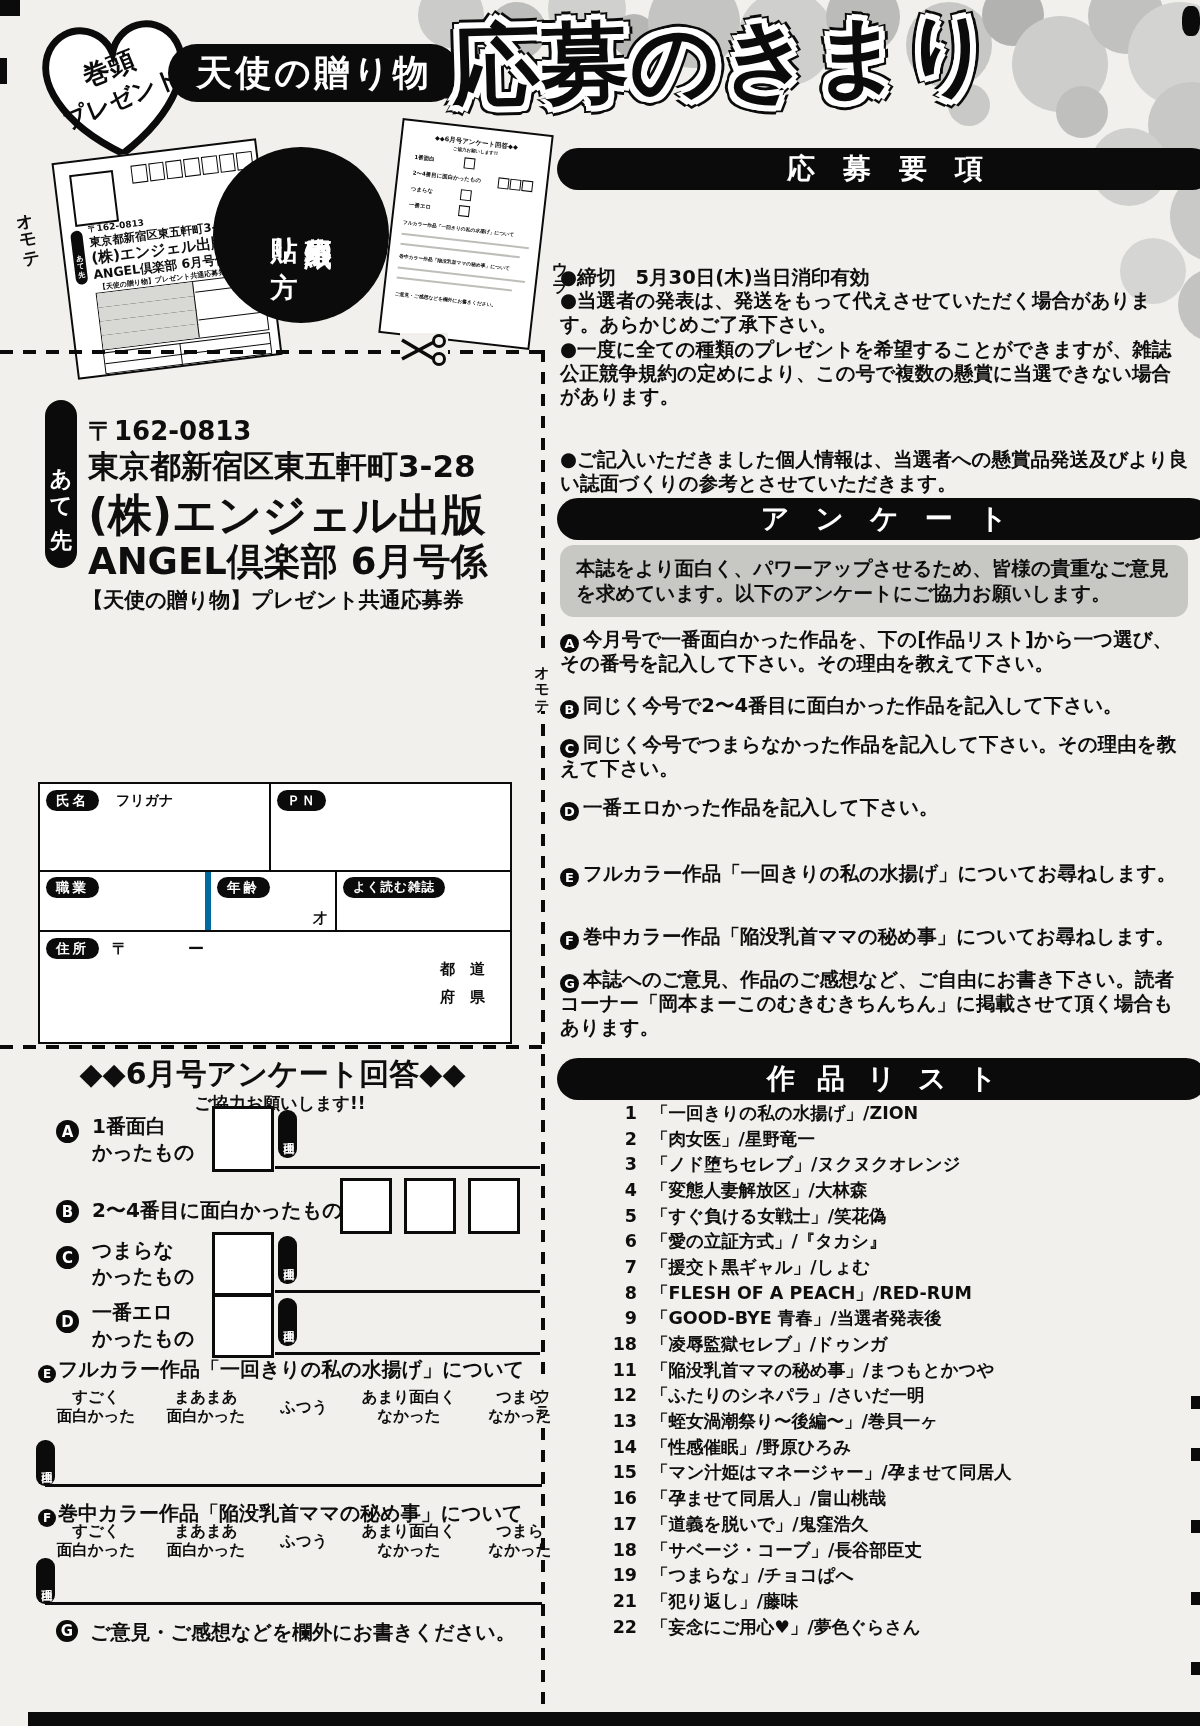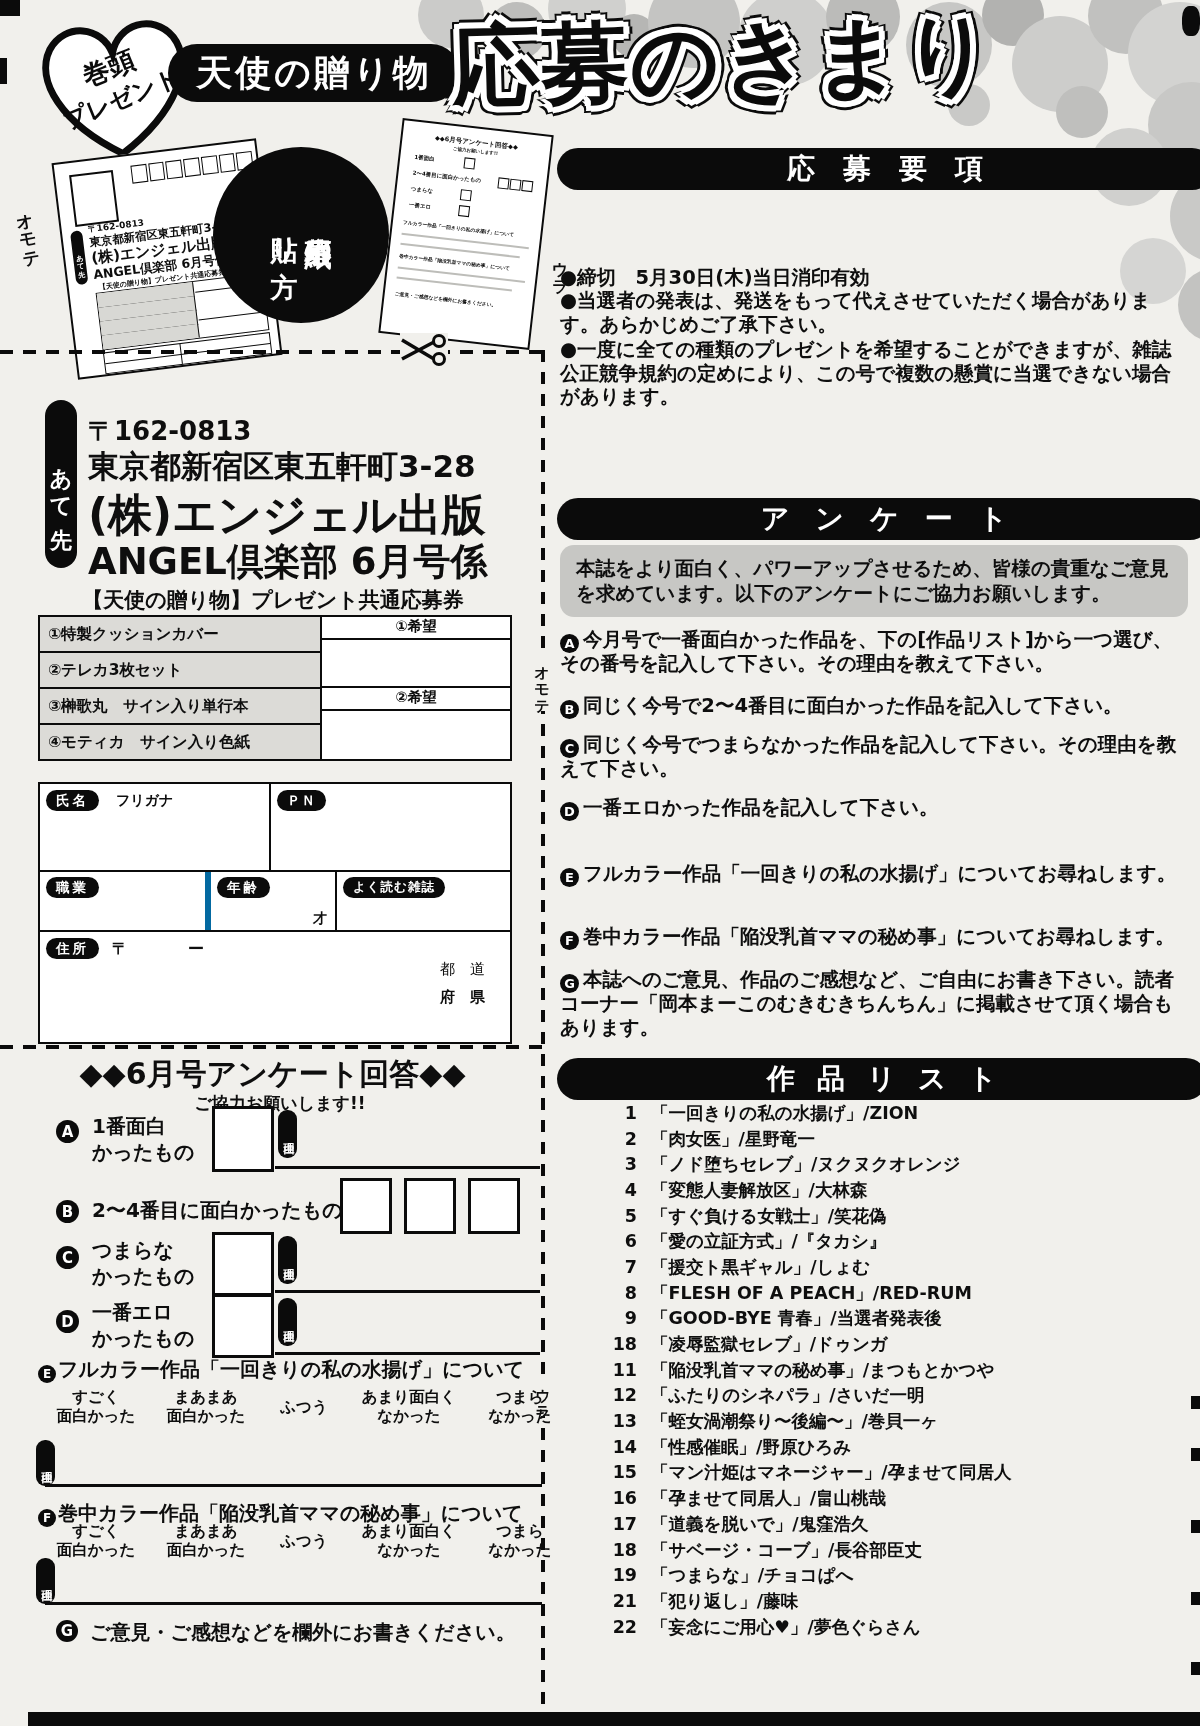--- a/index.html
+++ b/index.html
@@ -163,44 +163,20 @@
   <div class="abs vtext" style="left:533px;top:1374px;font-size:15px;background:#f1f0ec;padding:4px 0">ウラ</div>
   <div class="dash-h" style="left:0;top:1045px;width:543px"></div>
 
   <div class="vpill" style="position:absolute;left:45px;top:400px;width:32px;height:168px;font-size:22px;border-radius:16px;letter-spacing:4px">あて先</div>
   <div class="abs" style="left:88px;top:414px;font-size:26px;font-weight:bold">〒162-0813</div>
   <div class="abs" style="left:88px;top:446px;font-size:31px;font-weight:bold;white-space:nowrap">東京都新宿区東五軒町3-28</div>
   <div class="abs" style="left:88px;top:486px;font-size:44px;font-weight:bold;white-space:nowrap">(株)エンジェル出版</div>
   <div class="abs" style="left:88px;top:537px;font-size:37px;font-weight:bold;white-space:nowrap">ANGEL倶楽部 6月号係</div>
 
   <div class="abs" style="left:38px;top:586px;width:470px;text-align:center;font-size:21px;font-weight:bold;white-space:nowrap">【天使の贈り物】プレゼント共通応募券</div>
-  <div class="abs" style="left:38px;top:615px;width:470px;height:142px;border:2.5px solid #0b0b0b;background:#fff">
-    <div style="position:absolute;left:0;top:0;width:282px;height:100%;display:flex;flex-direction:column">
-      <div class="pcell" style="flex:1;border-bottom:2px solid #0b0b0b">
-          <span>①特製クッションカバー</span>
-        </div>
-      <div class="pcell" style="flex:1;border-bottom:2px solid #0b0b0b">
-          <span>②テレカ3枚セット</span>
-        </div>
-      <div class="pcell" style="flex:1;border-bottom:2px solid #0b0b0b">
-          <span>③榊歌丸　サイン入り単行本</span>
-        </div>
-      <div class="pcell" style="flex:1">
-          <span>④モティカ　サイン入り色紙</span>
-        </div>
-    </div>
-    <div style="position:absolute;left:282px;top:0;right:0;height:100%">
-      <div style="position:absolute;left:0;top:0;width:100%;height:69px;border-bottom:2px solid #0b0b0b">
-        <div style="height:21px;border-bottom:2px solid #0b0b0b;text-align:center;font-size:14.5px;font-weight:bold">①希望</div>
-      </div>
-      <div style="position:absolute;left:0;top:71px;width:100%;bottom:0">
-        <div style="height:21px;border-bottom:2px solid #0b0b0b;text-align:center;font-size:14.5px;font-weight:bold">②希望</div>
-      </div>
-    </div>
-  </div>
 
   <div class="abs" style="left:38px;top:782px;width:470px;height:258px;border:2.5px solid #0b0b0b;background:#fff">
     <div style="position:absolute;left:0;top:0;width:100%;height:86px;display:flex">
       <div style="width:229px;border-right:2px solid #0b0b0b;position:relative">
         <span class="fpill" style="position:absolute;left:6px;top:6px">氏名</span>
         <span style="position:absolute;left:76px;top:8px;font-size:14px;font-weight:bold">フリガナ</span>
       </div>
       <div style="flex:1;position:relative">
         <span class="fpill" style="position:absolute;left:6px;top:6px;letter-spacing:1px">ＰＮ</span>
       </div>
@@ -214,21 +190,21 @@
         <span style="position:absolute;right:8px;bottom:4px;font-size:14px;font-weight:bold">才</span>
       </div>
       <div style="flex:1;position:relative">
         <span class="fpill" style="position:absolute;left:6px;top:5px;font-size:12.5px;letter-spacing:1px">よく読む雑誌</span>
       </div>
     </div>
     <div style="position:absolute;left:0;top:146px;width:100%;bottom:0;border-top:2px solid #0b0b0b">
       <span class="fpill" style="position:absolute;left:6px;top:6px">住所</span>
       <span style="position:absolute;left:72px;top:7px;font-size:16px;font-weight:bold">〒</span>
       <span style="position:absolute;left:148px;top:7px;font-size:16px;font-weight:bold">ー</span>
-      <span style="position:absolute;left:400px;top:28px;font-size:15px;font-weight:normal">都　道</span>
+      <span style="position:absolute;left:400px;top:28px;font-size:15px;font-weight:bold">都　道</span>
       <span style="position:absolute;left:400px;top:56px;font-size:15px;font-weight:bold">府　県</span>
     </div>
   </div>
 
   <div class="abs" style="left:0;top:1054px;width:545px;text-align:center;font-size:30px;font-weight:900;white-space:nowrap">◆◆6月号アンケート回答◆◆</div>
   <div class="abs" style="left:20px;top:1092px;width:520px;text-align:center;font-size:17px;font-weight:bold">ご協力お願いします!!</div>
 
   <span class="badge lbadge" style="left:56px;top:1120px">A</span>
   <div class="anslabel" style="left:92px;top:1114px">1番面白</div>
   <div class="anslabel" style="left:92px;top:1140px">かったもの</div>
@@ -314,20 +290,21 @@
 
   <span class="badge lbadge" style="left:56px;top:1620px;width:22px;height:22px">G</span>
   <div class="anslabel" style="left:90px;top:1620px">ご意見・ご感想などを欄外にお書きください。</div>
 
   <div class="banner" style="left:557px;top:148px;width:628px;height:42px;font-size:28px;letter-spacing:28px;padding-left:28px">
     <span>応募要項</span>
   </div>
   <p class="bullet" style="top:266px">●締切　5月30日(木)当日消印有効</p>
   <p class="bullet" style="top:289px">●当選者の発表は、発送をもって代えさせていただく場合があります。あらかじめご了承下さい。</p>
   <p class="bullet" style="top:338px">●一度に全ての種類のプレゼントを希望することができますが、雑誌公正競争規約の定めにより、この号で複数の懸賞に当選できない場合があります。</p>
+  <p class="bullet" style="top:448px">●ご記入いただきました個人情報は、当選者への懸賞品発送及びより良い誌面づくりの参考とさせていただきます。</p>
 
   <div class="banner" style="left:557px;top:498px;width:628px;height:42px;font-size:28px;letter-spacing:26px;padding-left:26px">
     <span>アンケート</span>
   </div>
   <div class="abs" style="left:560px;top:545px;width:596px;background:#c7c7c4;border-radius:14px;padding:11px 16px;
               font-size:19.5px;line-height:25px;font-weight:bold">本誌をより面白く、パワーアップさせるため、皆様の貴重なご意見を求めています。以下のアンケートにご協力お願いします。</div>
 
   <div class="qitem" style="top:628px">
     <span class="badge">A</span><span>今月号で一番面白かった作品を、下の[作品リスト]から一つ選び、その番号を記入して下さい。その理由を教えて下さい。</span>
   </div>

